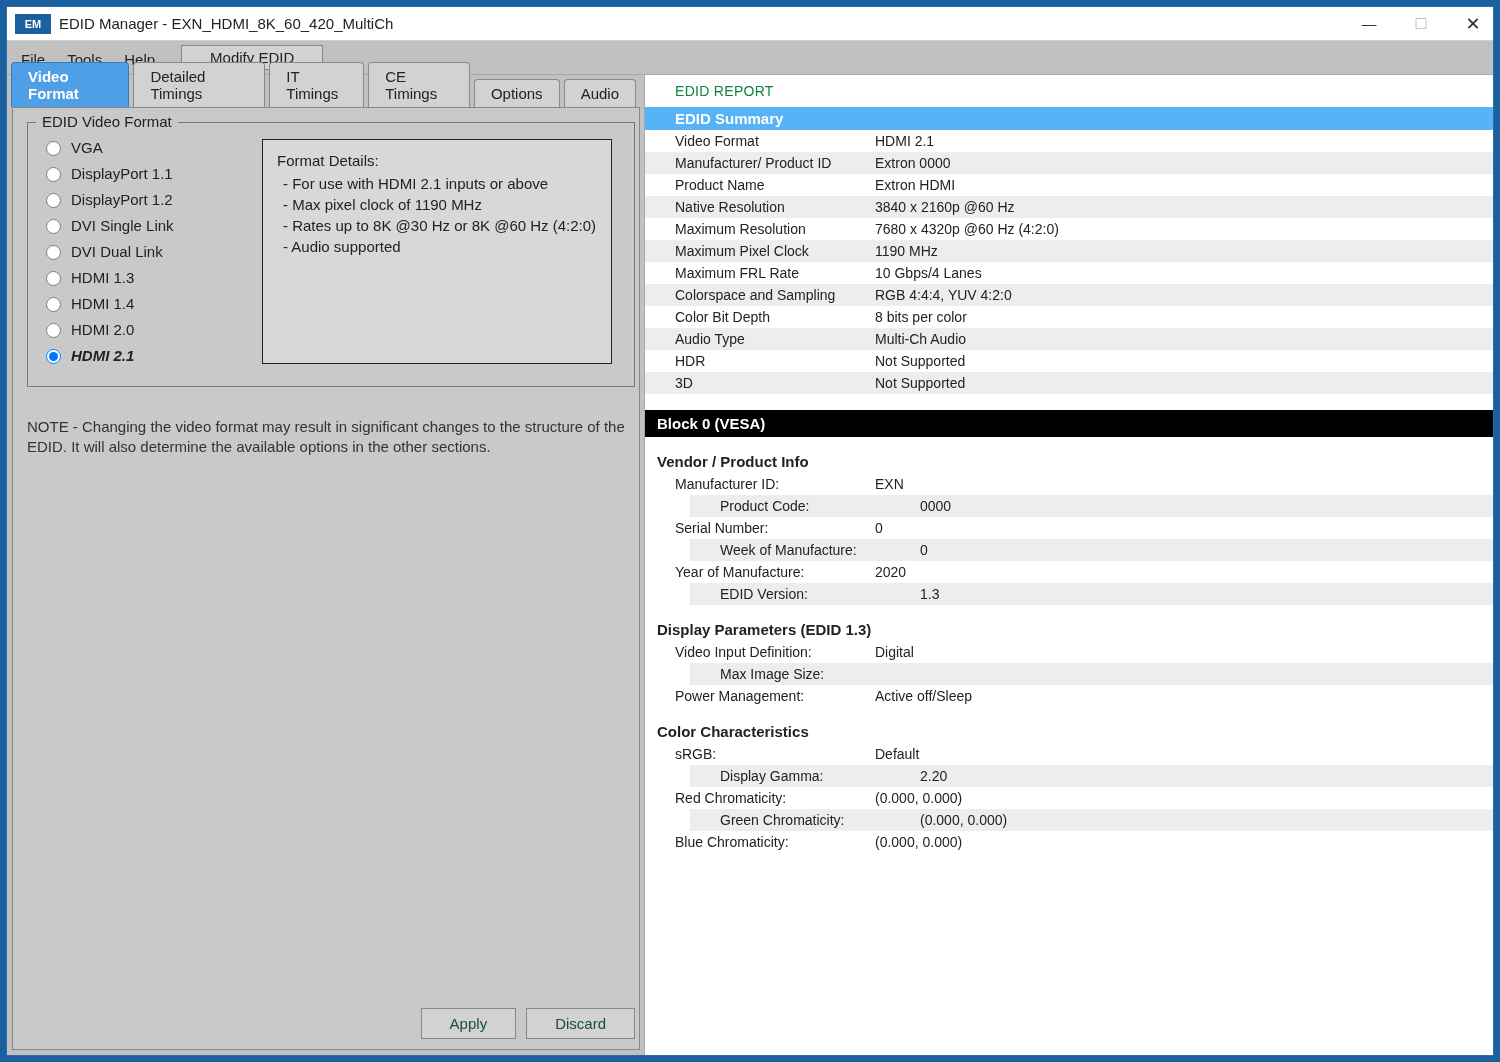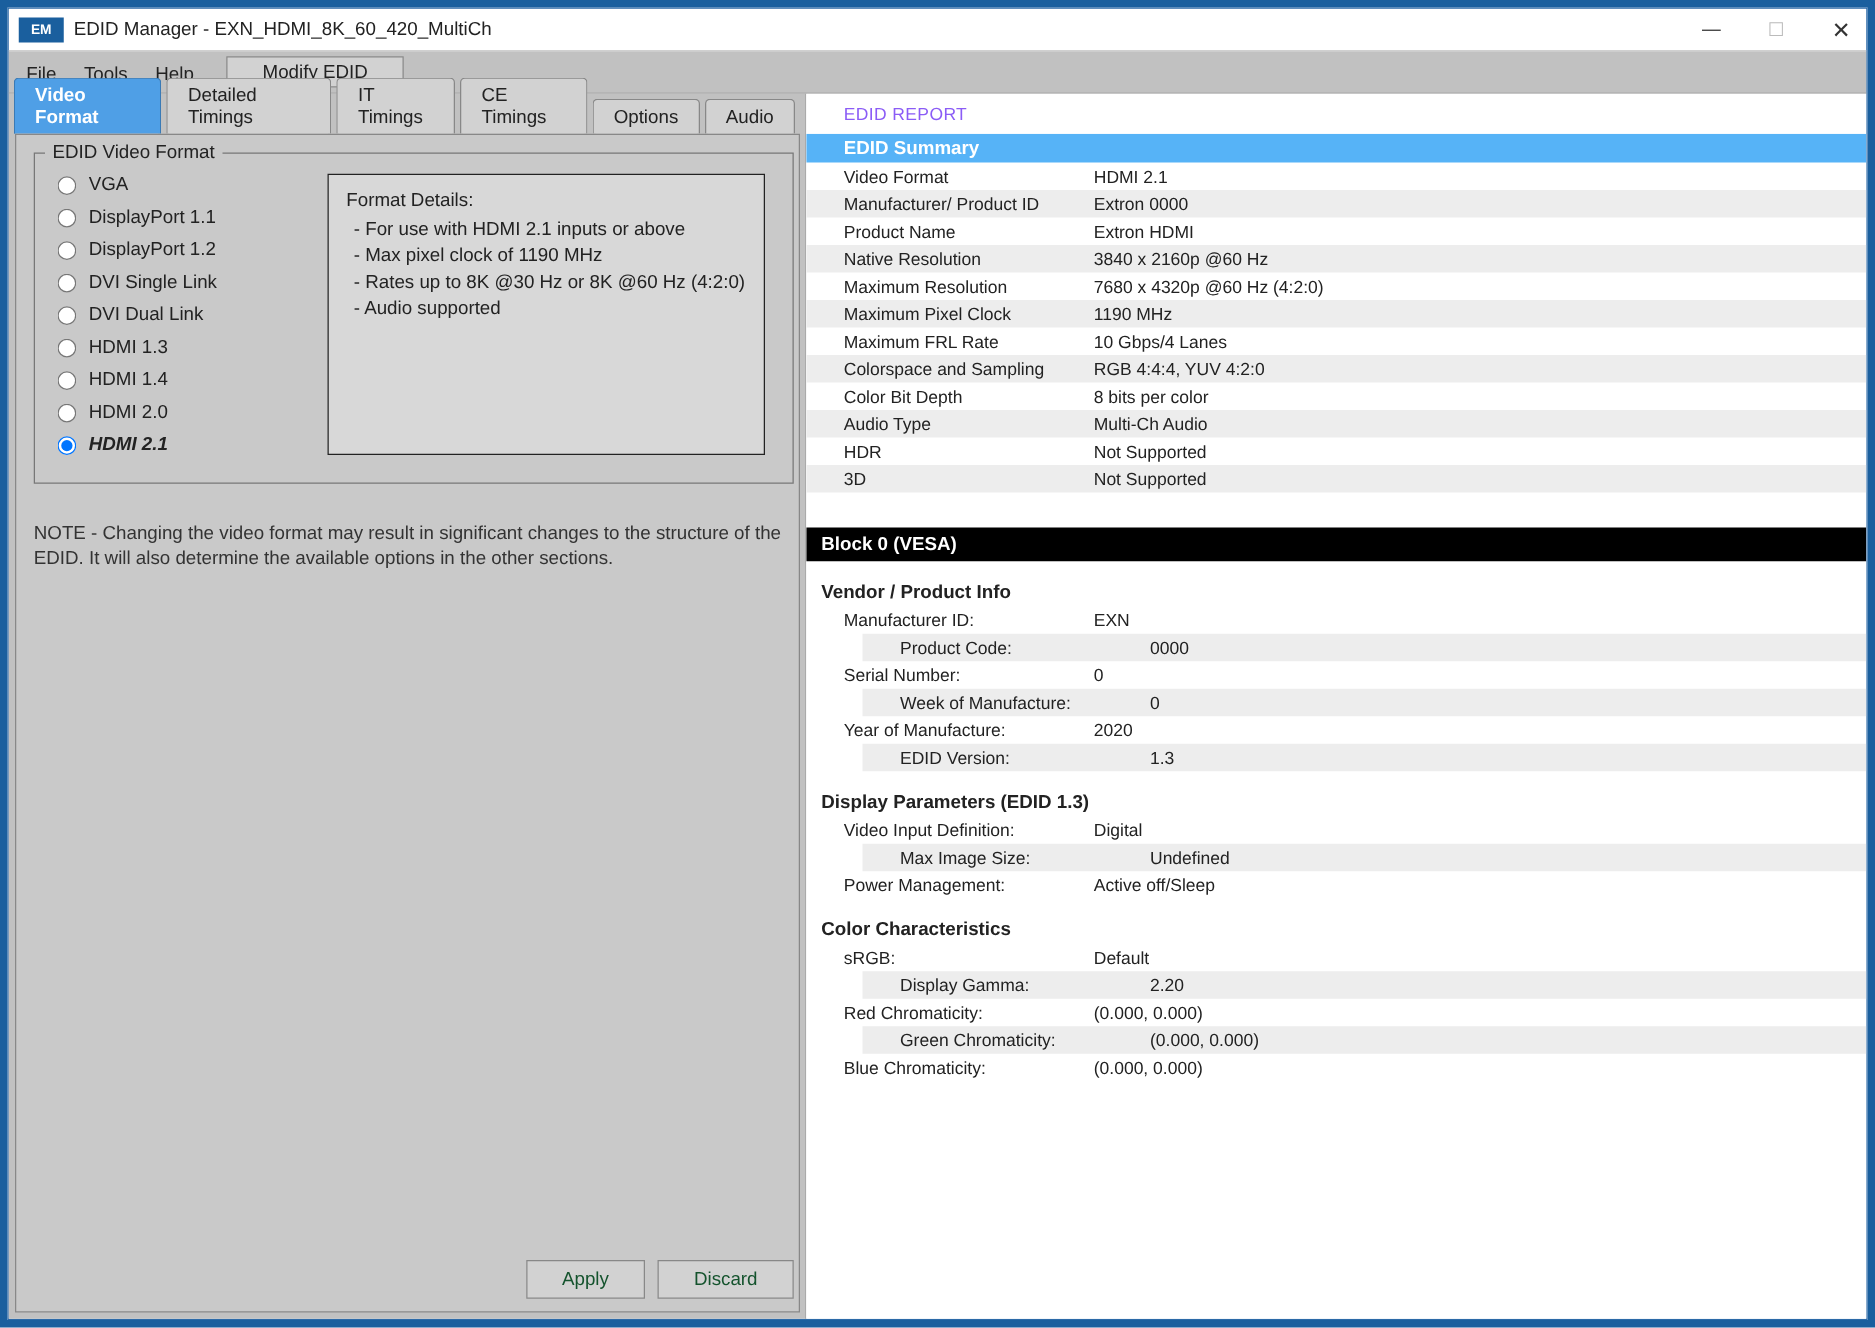--- a/index.html
+++ b/index.html
@@ -164,21 +164,21 @@
   .rightpane {
     flex: 1;
     background: #fff;
     display: flex;
     flex-direction: column;
     min-height: 0;
   }
   .report-hdr {
     padding: 8px 30px;
     font-size: 14px;
-    color: #8b5cf6;
+    color: #15803d;
     letter-spacing: 0.3px;
   }
   .report-body {
     flex: 1;
     overflow-y: scroll;
     font-size: 14px;
   }
   .summary-hdr {
     background: #56b3f7;
     color: #fff;
@@ -191,21 +191,21 @@
     padding: 3px 0 3px 30px;
   }
   .row .k { width: 200px; }
   .row .v { flex: 1; }
   .row.alt { background: #ededed; }
   .block-hdr {
     background: #000;
     color: #fff;
     font-weight: bold;
     padding: 5px 12px;
-    margin-top: 28px;
+    margin-top: 16px;
     font-size: 15px;
   }
   .section-hdr {
     font-weight: bold;
     padding: 16px 0 3px 12px;
     font-size: 15px;
   }
   .irow {
     display: flex;
     padding: 3px 0 3px 30px;
@@ -395,21 +395,20 @@
               <div class="k">EDID Version:</div>
               <div class="v">1.3</div>
             </div>
             <div class="section-hdr">Display Parameters (EDID 1.3)</div>
             <div class="irow">
               <div class="k">Video Input Definition:</div>
               <div class="v">Digital</div>
             </div>
             <div class="irow alt">
               <div class="k">Max Image Size:</div>
-              <div class="v">Undefined</div>
             </div>
             <div class="irow">
               <div class="k">Power Management:</div>
               <div class="v">Active off/Sleep</div>
             </div>
             <div class="section-hdr">Color Characteristics</div>
             <div class="irow">
               <div class="k">sRGB:</div>
               <div class="v">Default</div>
             </div>

